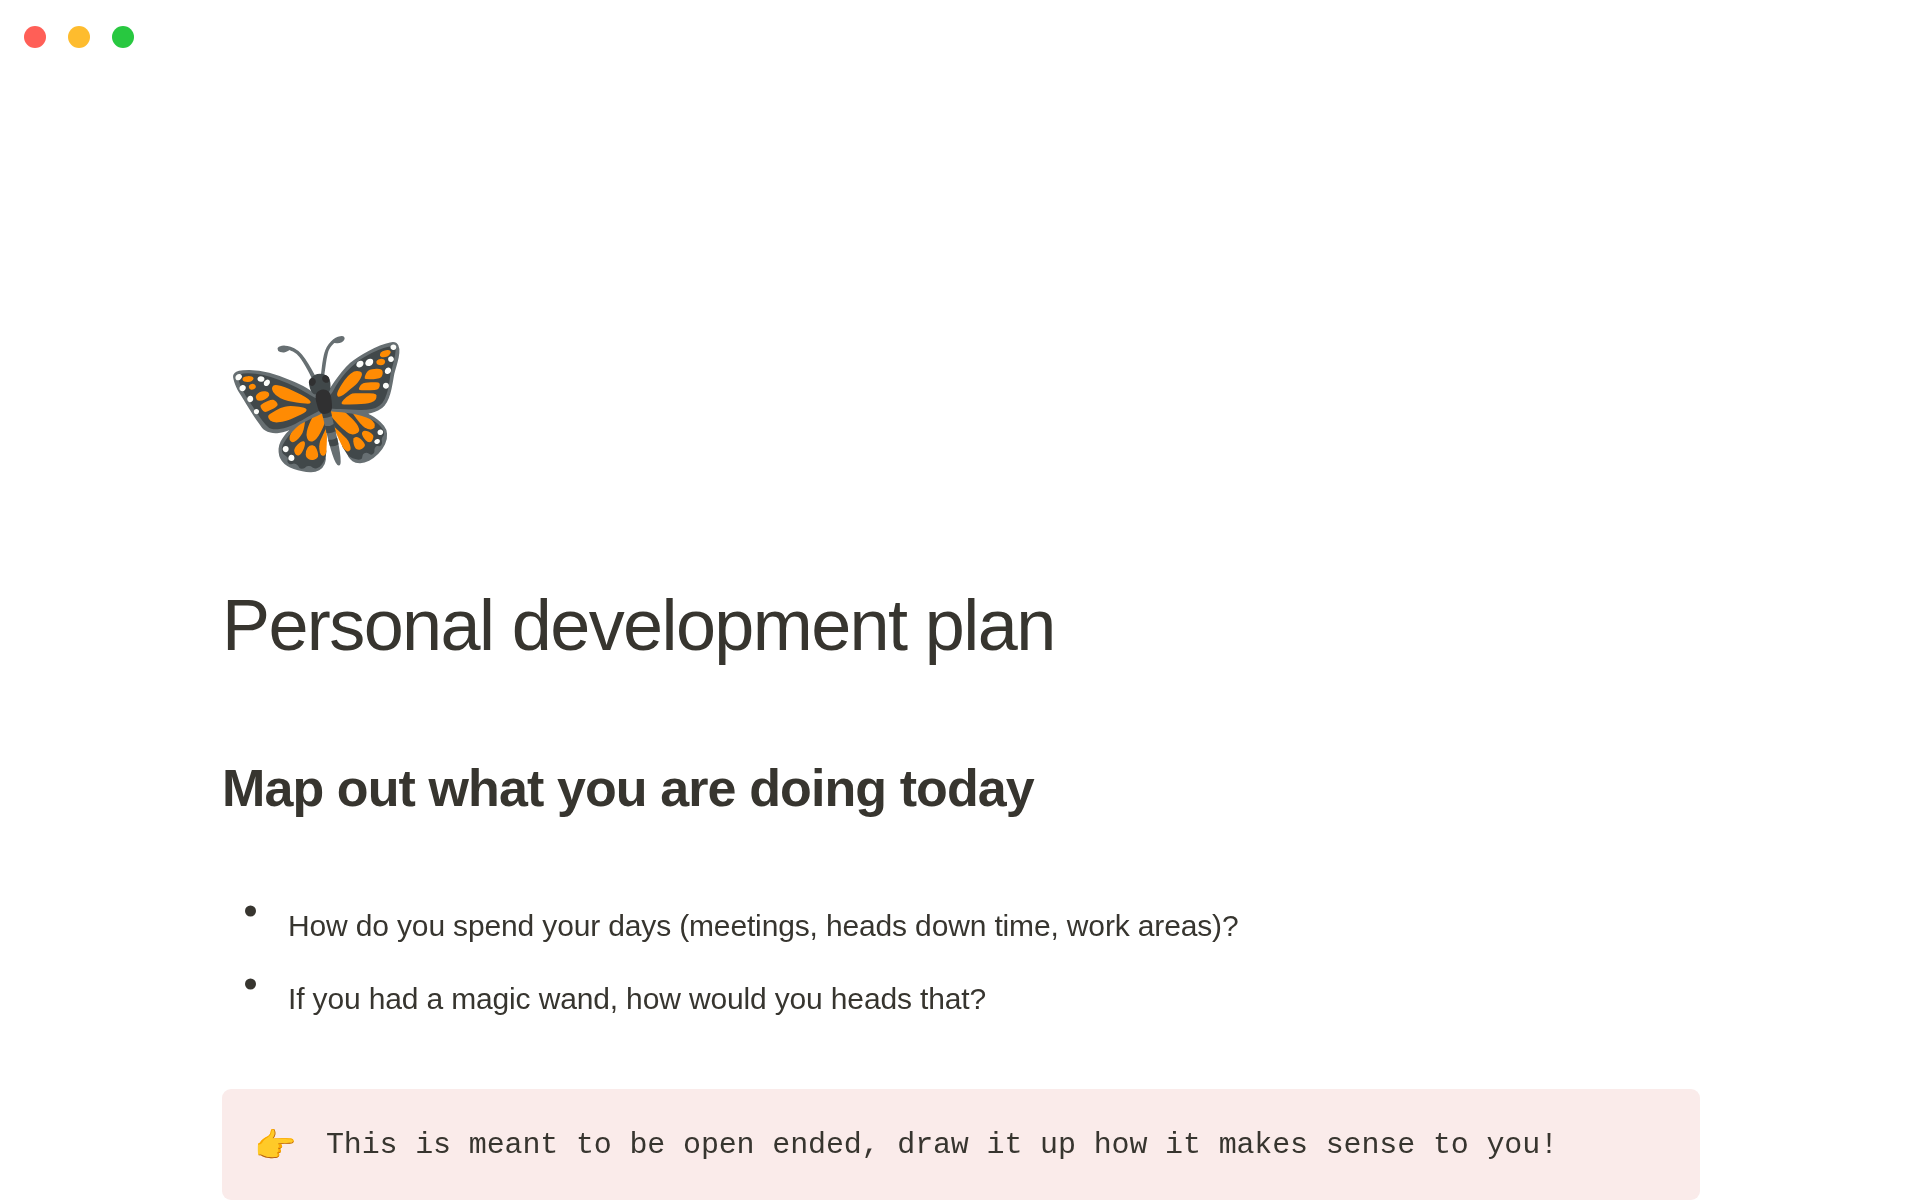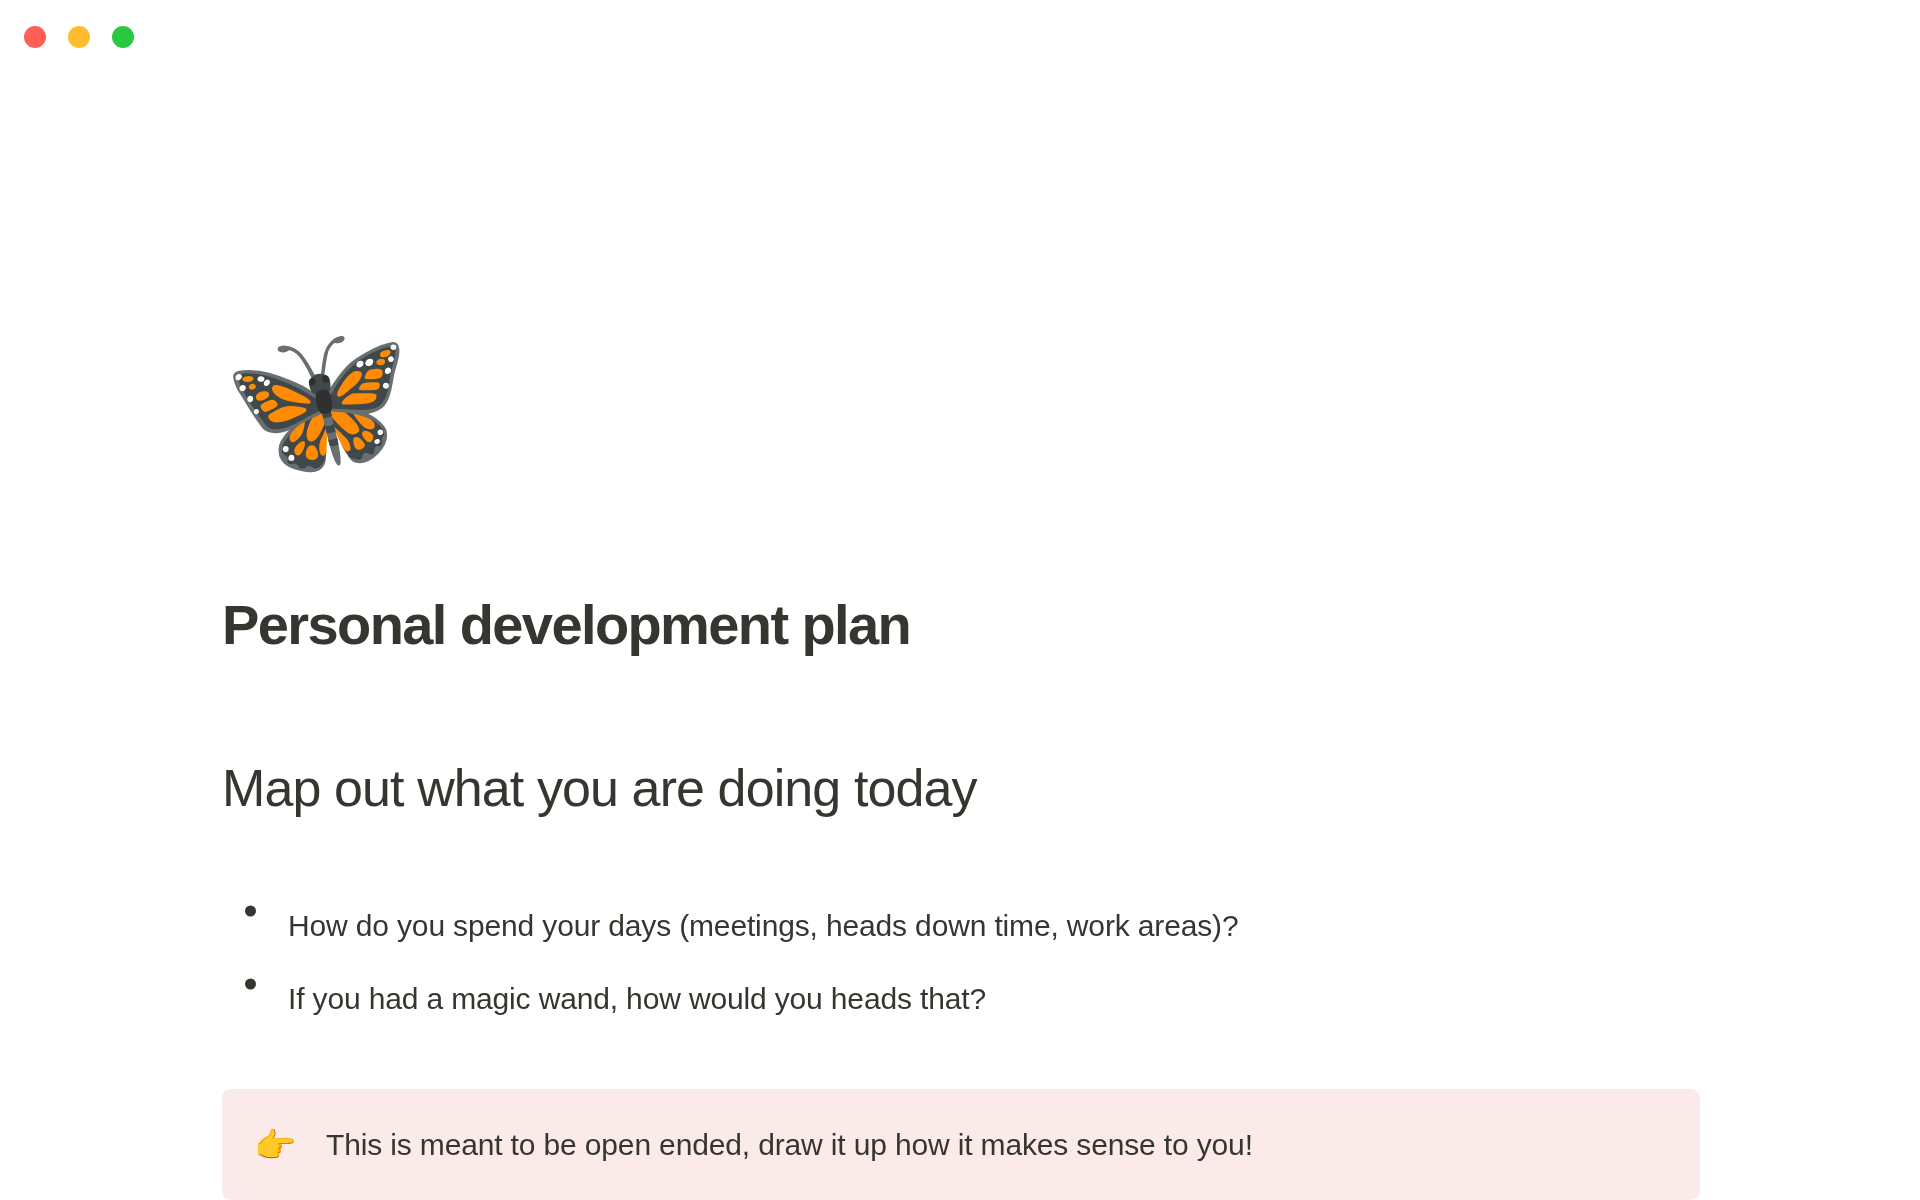--- a/index.html
+++ b/index.html
@@ -61,37 +61,37 @@
     font-family: "DejaVu Sans", sans-serif;
     user-select: none;
   }
 
   .page-title {
     position: absolute;
     left: 222px;
     top: 575px;
     width: 1500px;
     margin: 0;
-    font-size: 56px;
+    font-size: 72px;
     line-height: 100px;
-    font-weight: 700;
+    font-weight: 400;
     letter-spacing: -1.6px;
     color: #37352f;
     white-space: nowrap;
   }
 
   .section-heading {
     position: absolute;
     left: 222px;
     top: 755px;
     width: 1500px;
     margin: 0;
     font-size: 52px;
     line-height: 66px;
-    font-weight: 400;
+    font-weight: 700;
     letter-spacing: -0.9px;
     color: #37352f;
     white-space: nowrap;
   }
 
   .bullet-list {
     position: absolute;
     left: 222px;
     top: 874px;
     width: 1480px;
@@ -147,20 +147,21 @@
     color: #eeab3c;
     user-select: none;
   }
   .callout-text {
     margin-left: 26px;
     font-size: 30px;
     line-height: 44px;
     color: #37352f;
     letter-spacing: -0.15px;
     white-space: nowrap;
+    font-family: Liberation Mono, monospace;
   }
 </style>
 </head>
 <body>
 
 <div class="window-chrome">
   <div class="traffic-lights">
     <span class="tl-dot" style="background: rgb(255, 95, 87);"></span>
     <span class="tl-dot" style="background: rgb(254, 188, 46);"></span>
     <span class="tl-dot" style="background: rgb(40, 200, 64);"></span>

